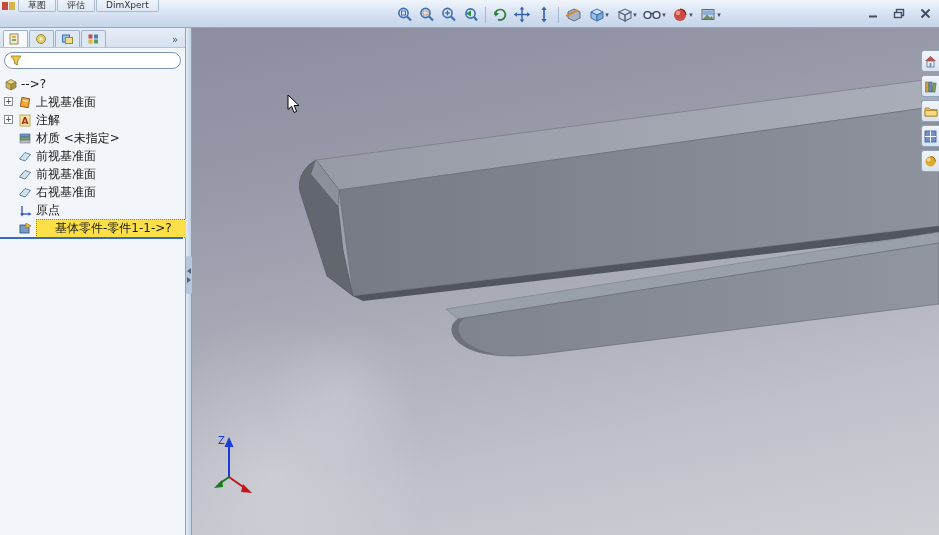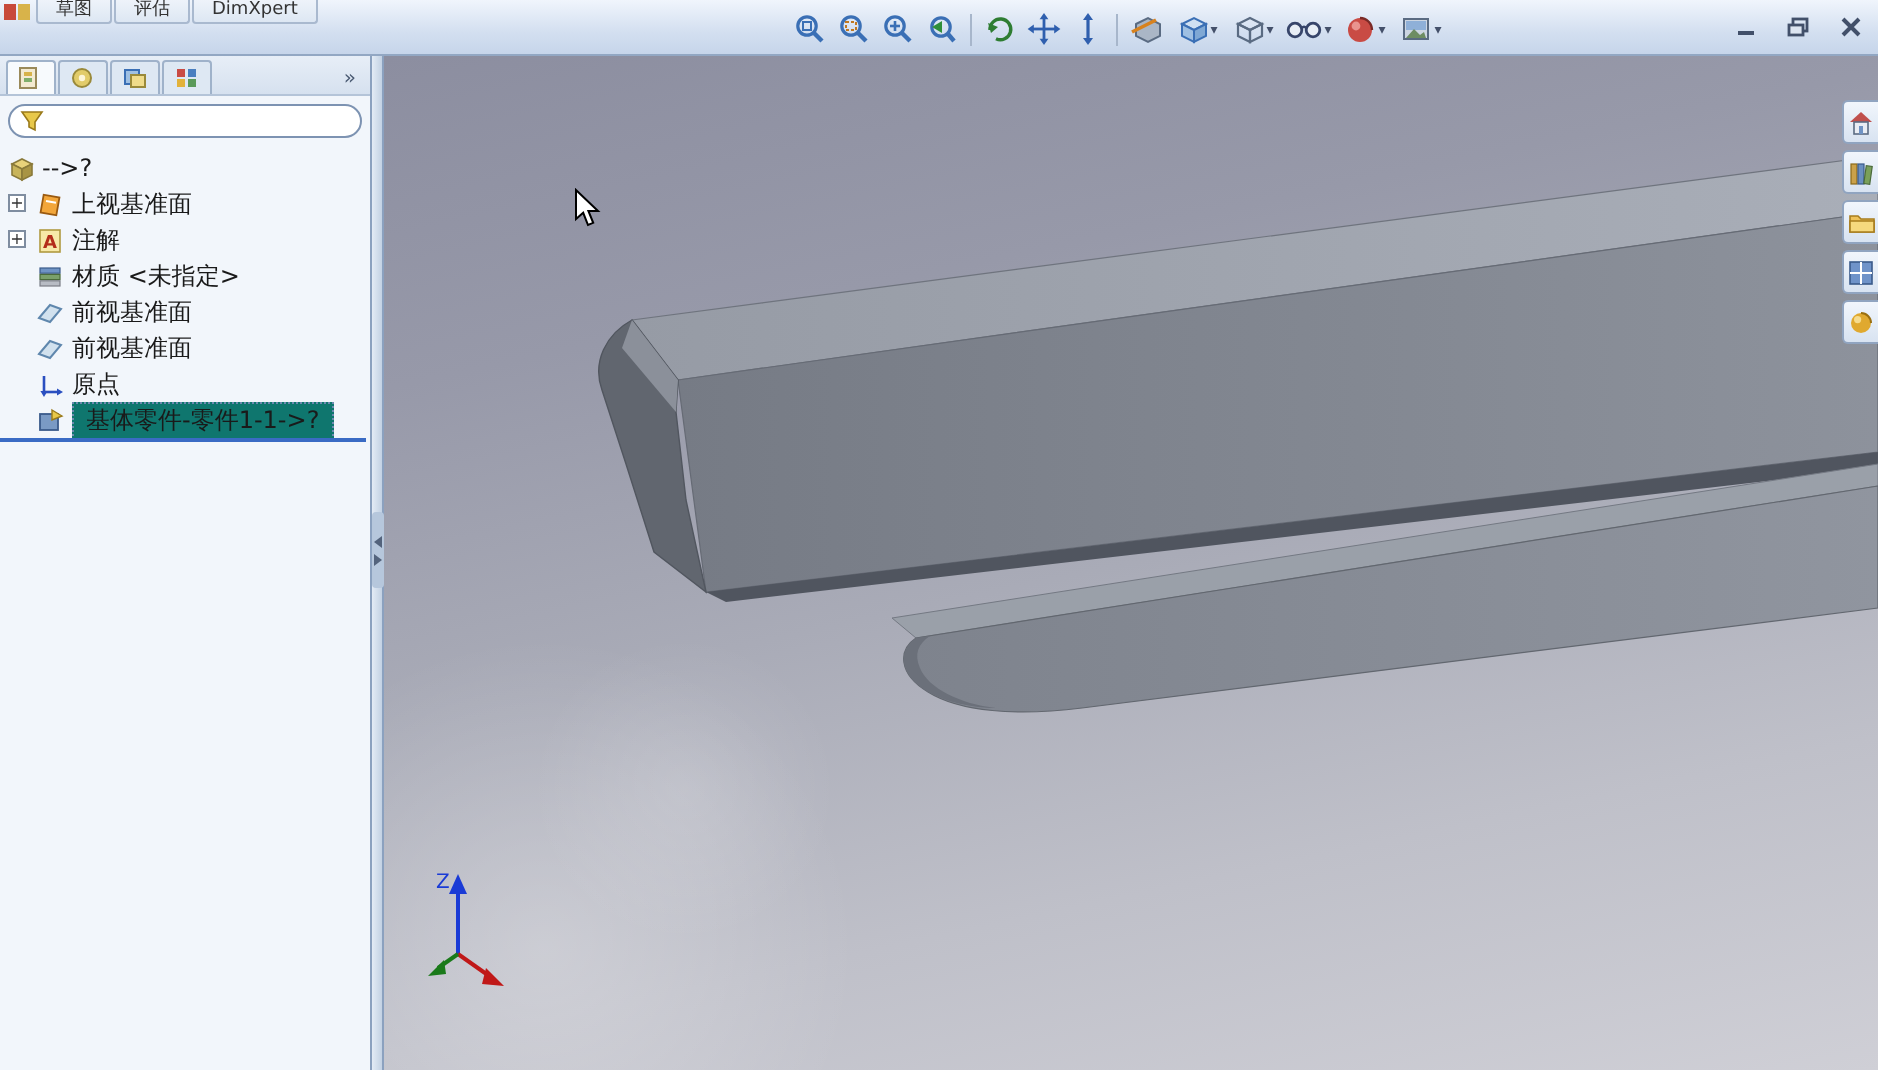--- a/index.html
+++ b/index.html
@@ -37,21 +37,21 @@
   .filter-input { width:100%; height:17px; border:1px solid #7d93b2; border-radius:9px;
     background:#fff; padding:0 8px 0 22px; font-size:10px; outline:none; }
   .funnel { position:absolute; left:6px; top:3px; }
   .tree { padding-top:3px; }
   .tree-row { display:flex; align-items:center; height:18px; padding-left:18px; position:relative; }
   .tree-row.root { padding-left:3px; }
   .expander { position:absolute; left:4px; top:4px; width:9px; height:9px; border:1px solid #7f8da0;
     background:#fff; font-size:8px; line-height:7px; text-align:center; color:#333; }
   .tree-icon { width:14px; height:13px; margin-right:4px; flex:none; }
   .tree-label { font-size:12px; white-space:nowrap; }
-  .tree-row.selected .tree-label { background:#0f766e; border:1px dotted #6d8ab0; padding:0 6px; }
+  .tree-row.selected .tree-label { background:#fde047; border:1px dotted #6d8ab0; padding:0 18px; }
   .tree-row.selected::after { content:""; position:absolute; left:0; right:2px; bottom:-2px; height:2px; background:#3a6bc4; }
 
   
   .splitter { position:absolute; left:186px; top:28px; width:6px; height:507px;
     background:linear-gradient(90deg,#e3ebf5,#c2d1e3); border-right:1px solid #8ba1bf; }
   .split-handle { position:absolute; left:0; top:228px; width:6px; height:38px; background:#b6c7dc;
     border-radius:2px; display:flex; flex-direction:column; align-items:center; justify-content:center; gap:3px; }
   .tri-l { width:0; height:0; border-top:3px solid transparent; border-bottom:3px solid transparent; border-right:4px solid #53637c; }
   .tri-r { width:0; height:0; border-top:3px solid transparent; border-bottom:3px solid transparent; border-left:4px solid #53637c; }
 
@@ -300,20 +300,26 @@
         <span class="tree-label">前视基准面</span>
       </div>
 
       <div class="tree-row">
         <svg class="tree-icon" width="14" height="13">
             <polygon points="1.5,9 7,2.5 12.5,4.5 7,11" fill="rgba(150,185,215,0.35)" stroke="#5f87ad" stroke-width="1"></polygon>
           </svg>
         <span class="tree-label">前视基准面</span>
       </div>
 
+      <div class="tree-row">
+        <svg class="tree-icon" width="14" height="13">
+            <polygon points="1.5,9 7,2.5 12.5,4.5 7,11" fill="rgba(150,185,215,0.35)" stroke="#5f87ad" stroke-width="1"></polygon>
+          </svg>
+        <span class="tree-label">右视基准面</span>
+      </div>
 
       <div class="tree-row">
         <svg class="tree-icon" width="14" height="13">
             <g stroke="#2a4fc0" stroke-width="1.3">
               <line x1="4" y1="2" x2="4" y2="10"></line>
               <line x1="4" y1="10" x2="12" y2="10"></line>
             </g>
             <g fill="#2a4fc0">
               <path d="M4,12.5 L2.2,9.5 L5.8,9.5 Z"></path>
               <path d="M13.5,10 L10.5,8.2 L10.5,11.8 Z"></path>

